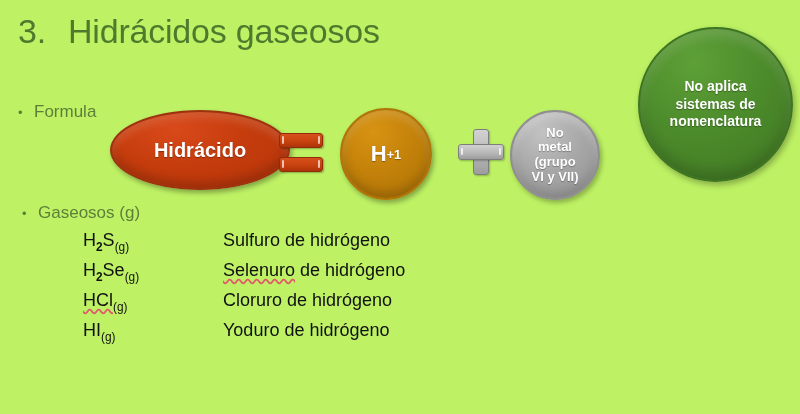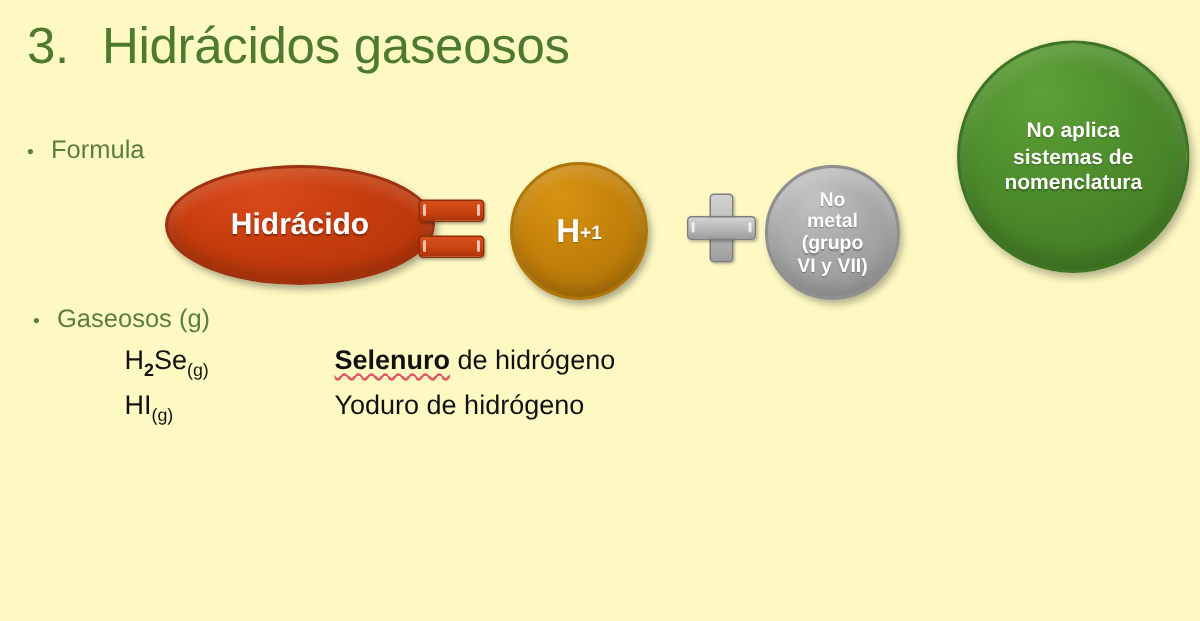--- a/index.html
+++ b/index.html
@@ -4,21 +4,21 @@
 <style>
   html, body {
     margin: 0;
     padding: 0;
     background: #ffffff;
   }
   #slide {
     position: relative;
     width: 800px;
     height: 414px;
-    background: #fef9c3;
+    background: #bef264;
     overflow: hidden;
     font-family: "Liberation Sans", sans-serif;
   }
 
   
   #title {
     position: absolute;
     left: 18px;
     top: 12px;
     font-size: 34px;
@@ -36,21 +36,21 @@
     white-space: nowrap;
   }
   .bullet-line .dot {
     display: inline-block;
     width: 9px;
     color: #5b7f3a;
     font-size: 13px;
     vertical-align: middle;
     margin-right: 7px;
   }
-  #bullet-formula { left: 18px; top: 90px; }
+  #bullet-formula { left: 18px; top: 102px; }
   #bullet-gaseosos { left: 22px; top: 203px; }
 
   
   #formula-table {
     position: absolute;
     left: 83px;
     top: 228px;
     font-size: 18px;
     color: #111111;
     border-collapse: collapse;
@@ -61,21 +61,20 @@
     white-space: nowrap;
     line-height: 1.38;
   }
   #formula-table td.formula-cell { width: 140px; }
   .f-sub { font-size: 0.66em; vertical-align: sub; }
   .f-sub-bold { font-size: 0.66em; vertical-align: sub; font-weight: bold; }
   .misspell {
     text-decoration: underline wavy #e05a6a;
     text-decoration-skip-ink: none;
     text-underline-offset: 2px;
-    font-weight: bold;
   }
 
   
   .shape {
     position: absolute;
     display: flex;
     align-items: center;
     justify-content: center;
     text-align: center;
     color: #ffffff;
@@ -240,23 +239,31 @@
       <div>No</div>
       <div>metal</div>
       <div>(grupo</div>
       <div>VI y VII)</div>
     </div>
   </div>
 
   <table id="formula-table">
     <tbody id="compound-rows">
         <tr>
+          <td class="formula-cell"><span><span>H</span><span class="f-sub-bold">2</span><span>S</span></span><span class="f-sub">(g)</span></td>
+          <td>Sulfuro de hidrógeno</td>
+        </tr>
+        <tr>
           <td class="formula-cell"><span><span>H</span><span class="f-sub-bold">2</span><span>Se</span></span><span class="f-sub">(g)</span></td>
           <td><span class="misspell">Selenuro</span><span> de hidrógeno</span></td>
         </tr>
         <tr>
+          <td class="formula-cell"><span class="misspell"><span>HCl</span></span><span class="f-sub">(g)</span></td>
+          <td>Cloruro de hidrógeno</td>
+        </tr>
+        <tr>
           <td class="formula-cell"><span><span>HI</span></span><span class="f-sub">(g)</span></td>
           <td>Yoduro de hidrógeno</td>
         </tr>
       </tbody>
   </table>
 
 </div>
 
 </body></html>

